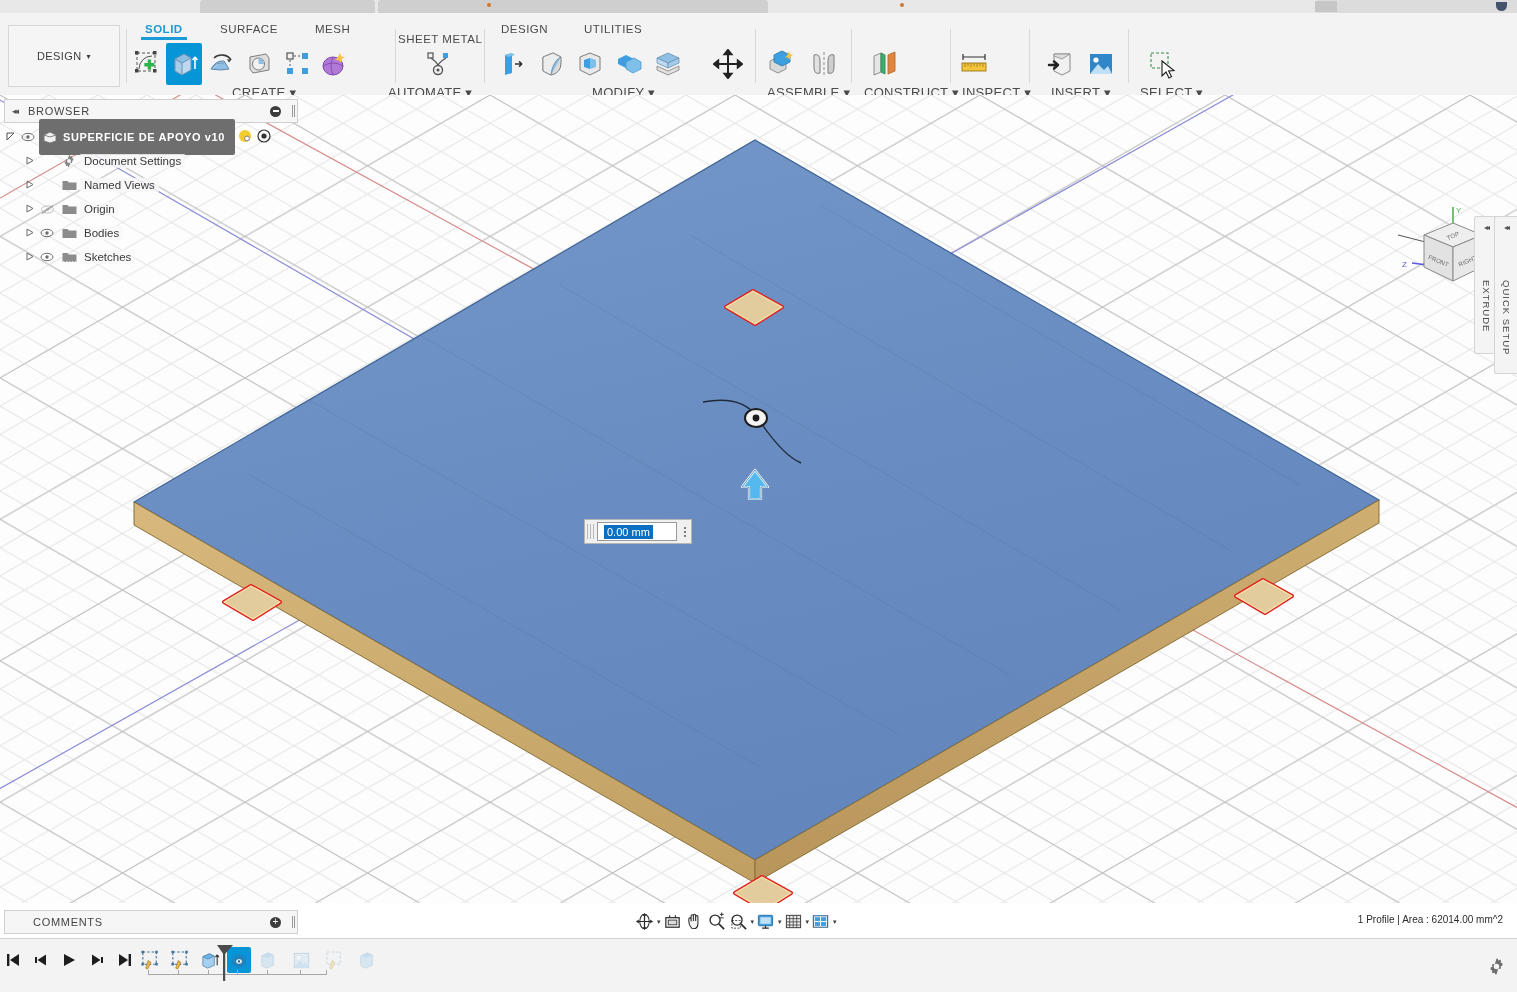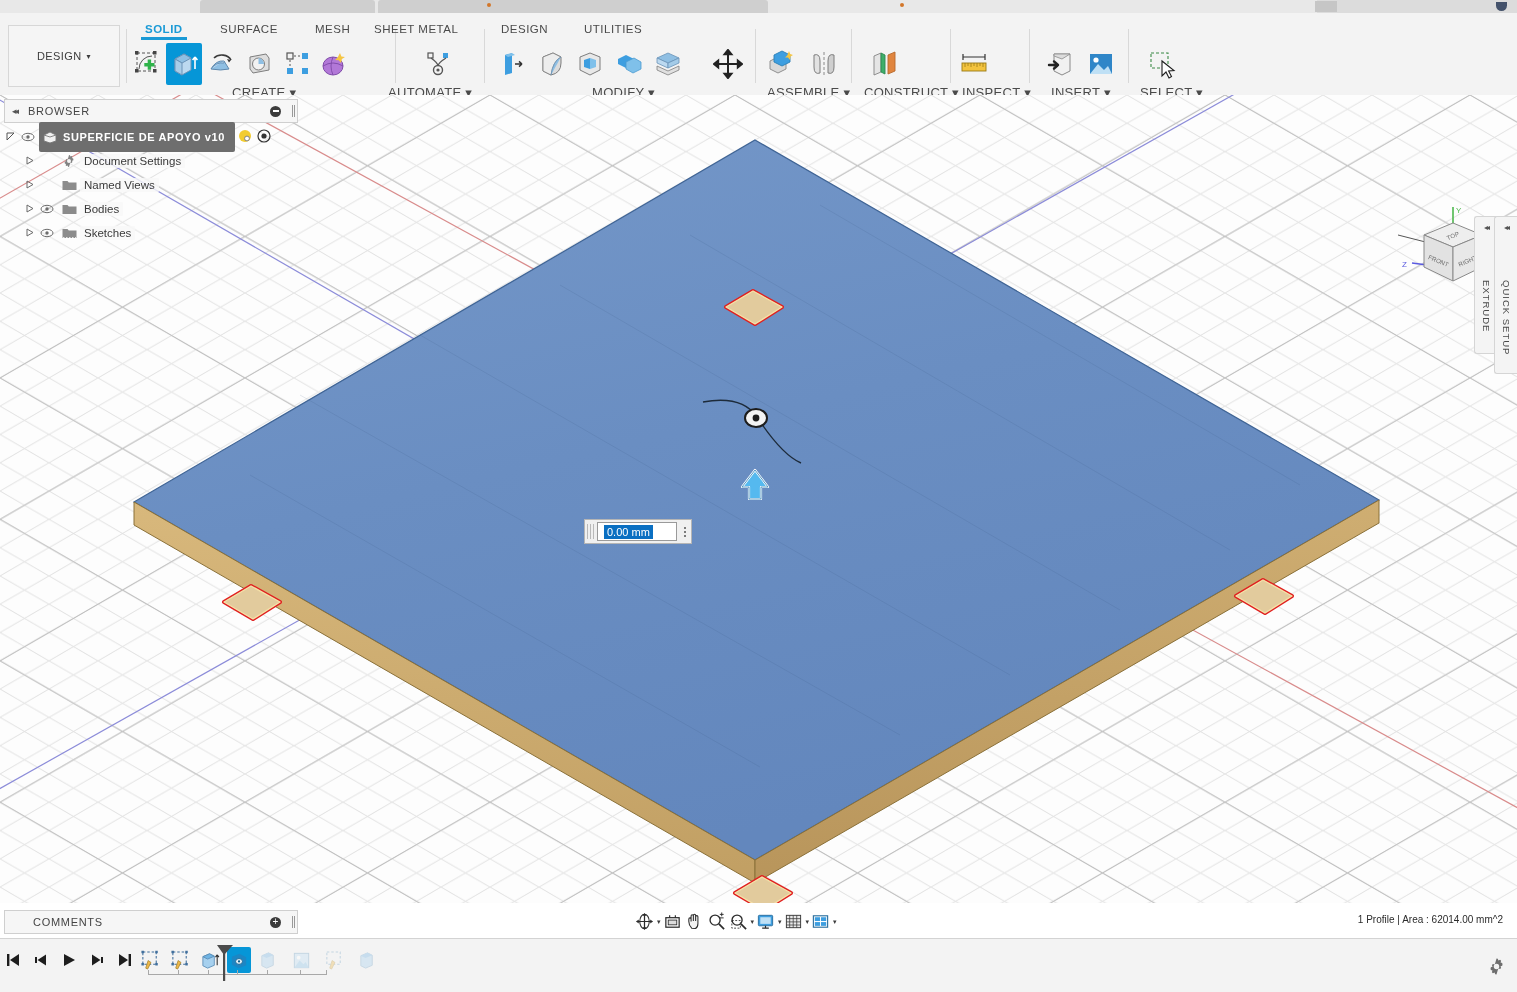--- a/index.html
+++ b/index.html
@@ -44,21 +44,21 @@
                  display:flex;align-items:center;justify-content:center;}
   .browser-minus i{display:block;width:6px;height:1.5px;background:#fff;}
   .browser-grip{position:absolute;right:4px;width:1px;height:12px;background:#999;box-shadow:2px 0 0 #999;}
 
   .tree{position:absolute;left:4px;top:125px;width:292px;}
   .trow{position:relative;height:24px;display:flex;align-items:center;font-size:11.5px;color:#3a3a3a;}
   .trow .arrow{width:13px;text-align:center;font-size:9px;color:#6b6b6b;}
   .trow .eye{width:22px;display:flex;align-items:center;justify-content:center;}
   .trow .ico{width:22px;display:flex;align-items:center;justify-content:center;}
   .trow .lbl{padding:1px 4px;background:rgba(248,248,248,.82);border-radius:1px;}
-  .root{background:#6e6e6e;border-radius:2px;height:30px;display:flex;align-items:center;padding:0 4px;}
+  .root{background:#6e6e6e;border-radius:2px;height:36px;display:flex;align-items:center;padding:0 4px;}
   .root .rlbl{color:#fff;font-size:11px;font-weight:bold;letter-spacing:.6px;margin:0 6px;}
 
   
   .modelsvg{position:absolute;left:0;top:0;}
 
   
   .diminput{position:absolute;left:584px;top:424px;width:106px;height:23px;background:#f0f0f0;border:1px solid #b5b5b5;
             display:flex;align-items:center;}
   .dim-grip{width:9px;height:15px;margin-left:2px;
             background:repeating-linear-gradient(90deg,#b9b9b9 0 1px,transparent 1px 3px);}
@@ -129,21 +129,21 @@
     <div class="ribbon-sep" style="left:755px;"></div>
     <div class="ribbon-sep" style="left:851px;"></div>
     <div class="ribbon-sep" style="left:950px;"></div>
     <div class="ribbon-sep" style="left:1029px;"></div>
     <div class="ribbon-sep" style="left:1128px;"></div>
 
     <div class="tabs">
       <div class="tab active" style="left:15px;">SOLID</div>
       <div class="tab" style="left:90px;">SURFACE</div>
       <div class="tab" style="left:185px;">MESH</div>
-      <div class="tab" style="left:244px;">SHEET METAL</div>
+      <div class="tab" style="left:268px;margin-top:10px;">SHEET METAL</div>
       <div class="tab" style="left:371px;">DESIGN</div>
       <div class="tab" style="left:454px;text-align:center;">UTILITIES</div>
     </div>
 
     <div class="tools">
 
       <div class="tool" style="left:0px;">
         <svg width="30" height="30" viewBox="0 0 30 30">
           <rect x="4" y="4" width="18" height="18" fill="none" stroke="#555" stroke-width="1" stroke-dasharray="3,2"></rect>
           <path d="M6 20 A13 13 0 0 1 19 7" fill="none" stroke="#555" stroke-width="1"></path>
@@ -536,20 +536,40 @@
       </span>
       <span class="eye"></span>
       <span class="ico">
         <svg width="15" height="12" viewBox="0 0 15 12">
             <path d="M0.5 2 L5.5 2 L6.8 3.5 L14.5 3.5 L14.5 11 L0.5 11 Z" fill="#8c8c8c"></path>
           </svg>
       </span>
       <span class="lbl">Named Views</span>
     </div>
 
+    <div class="trow" style="padding-left:19px;">
+      <span class="arrow">
+        <svg width="9" height="9" viewBox="0 0 9 9">
+            <path d="M2 1 L8 4.5 L2 8 Z" fill="none" stroke="#6b6b6b" stroke-width="1"></path>
+          </svg>
+      </span>
+      <span class="eye">
+        <svg width="15" height="11" viewBox="0 0 15 11">
+            <ellipse cx="7.5" cy="5.5" rx="6" ry="3.6" fill="none" stroke="#bdbdbd" stroke-width="1"></ellipse>
+            <circle cx="7.5" cy="5.5" r="1.6" fill="#bdbdbd"></circle>
+            <path d="M2 9.5 L13 1.5" stroke="#9c9c9c" stroke-width="1.1"></path>
+          </svg>
+      </span>
+      <span class="ico">
+        <svg width="15" height="12" viewBox="0 0 15 12">
+            <path d="M0.5 2 L5.5 2 L6.8 3.5 L14.5 3.5 L14.5 11 L0.5 11 Z" fill="#8c8c8c"></path>
+          </svg>
+      </span>
+      <span class="lbl">Origin</span>
+    </div>
 
     <div class="trow" style="padding-left:19px;">
       <span class="arrow">
         <svg width="9" height="9" viewBox="0 0 9 9">
             <path d="M2 1 L8 4.5 L2 8 Z" fill="none" stroke="#6b6b6b" stroke-width="1"></path>
           </svg>
       </span>
       <span class="eye">
         <svg width="14" height="10" viewBox="0 0 14 10">
             <ellipse cx="7" cy="5" rx="6" ry="3.7" fill="none" stroke="#6d6d6d" stroke-width="1"></ellipse>

